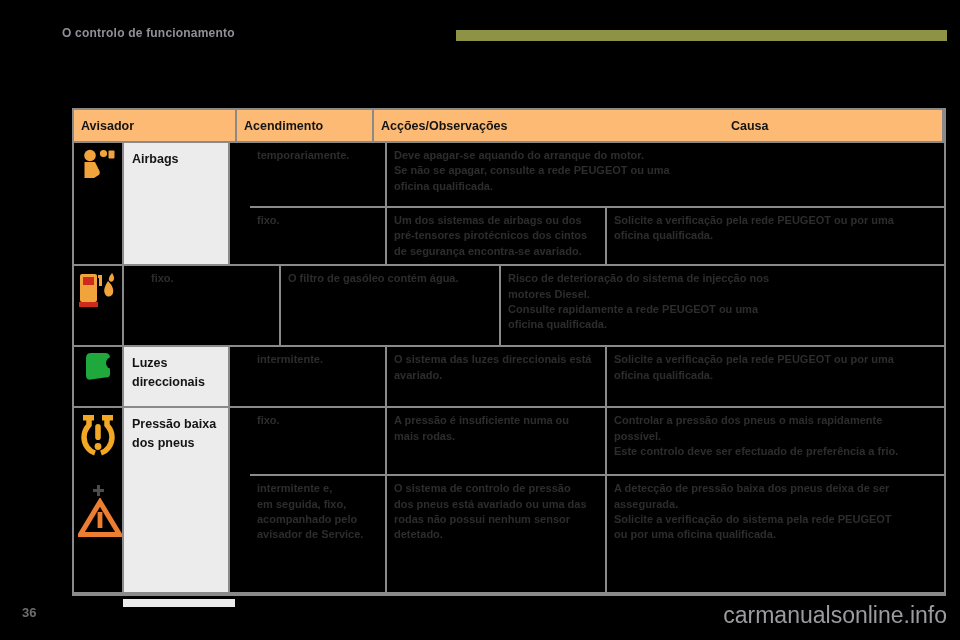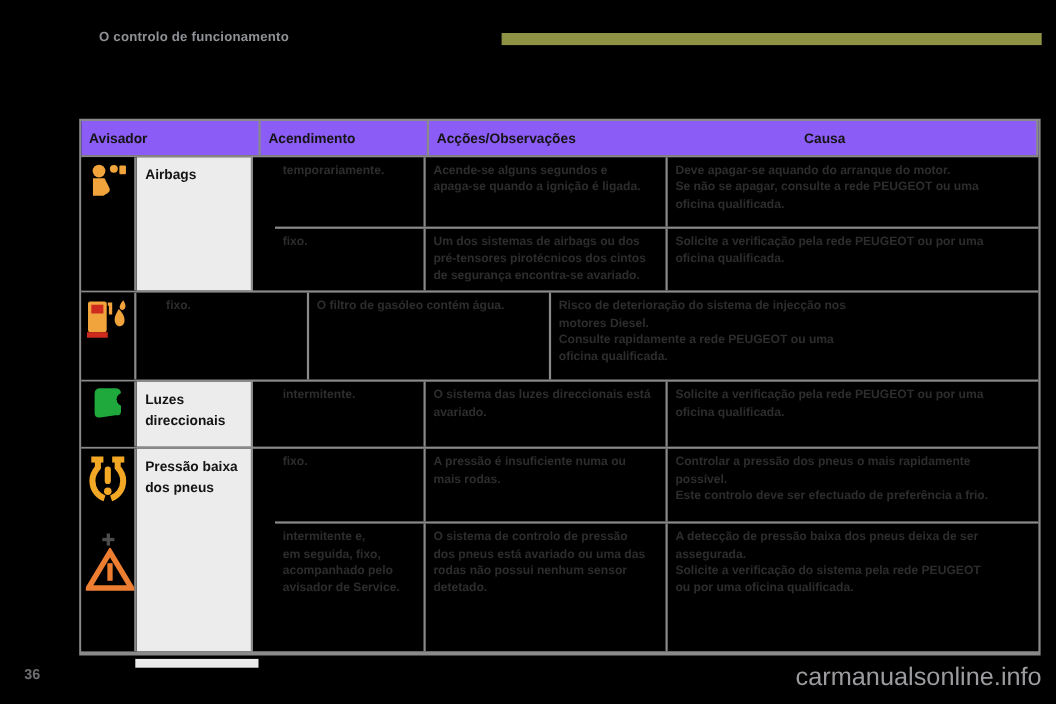--- a/index.html
+++ b/index.html
@@ -4,38 +4,38 @@
 <style>
   * { box-sizing: border-box; margin: 0; padding: 0; }
   html,body { width: 960px; height: 640px; }
   body {
     position: relative;
     background: #000;
     font-family: "Liberation Sans", sans-serif;
     overflow: hidden;
   }
   .page-title {
-    position: absolute; left: 90px; top: 26px;
+    position: absolute; left: 62px; top: 26px;
     font-size: 12px; font-weight: bold; color: #8f9196; letter-spacing: .2px;
   }
   .accent-bar {
     position: absolute; left: 456px; top: 30px; width: 491px; height: 11px;
     background: #8e9245;
   }
   .tbl {
     position: absolute; left: 72px; top: 108px; width: 874px;
     border: 2px solid #8a8a8a; border-bottom-width: 4px; background: #000;
   }
-  .thead { display: flex; background: #8b5cf6; height: 31px; }
+  .thead { display: flex; background: #fdba74; height: 31px; }
   .th {
     display: flex; align-items: center; padding-left: 7px;
     font-size: 12.5px; font-weight: bold; color: #141414;
   }
   .th-avisador { width: 163px; border-right: 2px solid #8a8a8a; }
-  .th-acend    { width: 153px; border-right: 2px solid #8a8a8a; }
+  .th-acend    { width: 137px; border-right: 2px solid #8a8a8a; }
   .th-causa    { width: 220px; border-right: 2px solid #8a8a8a; }
   .th-accoes   { flex: 1; }
   .group { display: flex; border-top: 2px solid #8a8a8a; }
   .c-icon {
     width: 50px; border-right: 2px solid #8a8a8a;
     display: flex; flex-direction: column; align-items: center;
     position: relative; background: #000;
   }
   .c-label {
     width: 106px; border-right: 2px solid #8a8a8a; background: #ececec;
@@ -97,22 +97,20 @@
           <path d="M3.5,14 L14,14 L18.5,23 Q19.5,26 17,27.5 L13,30 L3.5,30 Z"></path>
           <circle cx="22.5" cy="5.5" r="3.6"></circle>
           <rect x="27.5" y="2.5" width="6" height="8" rx="1"></rect>
         </g>
       </svg>
     </div>
     <div class="c-label">Airbags</div>
     <div class="rows">
       <div class="subrow r-h63">
         <div class="cell c-acend">temporariamente.</div>
-        <div class="cell c-causa">Acende-se alguns segundos e
-apaga-se quando a ignição é ligada.</div>
         <div class="cell c-accoes">Deve apagar-se aquando do arranque do motor.
 Se não se apagar, consulte a rede PEUGEOT ou uma
 oficina qualificada.</div>
       </div>
       <div class="subrow r-h58">
         <div class="cell c-acend">fixo.</div>
         <div class="cell c-causa">Um dos sistemas de airbags ou dos
 pré-tensores pirotécnicos dos cintos
 de segurança encontra-se avariado.</div>
         <div class="cell c-accoes">Solicite a verificação pela rede PEUGEOT ou por uma

